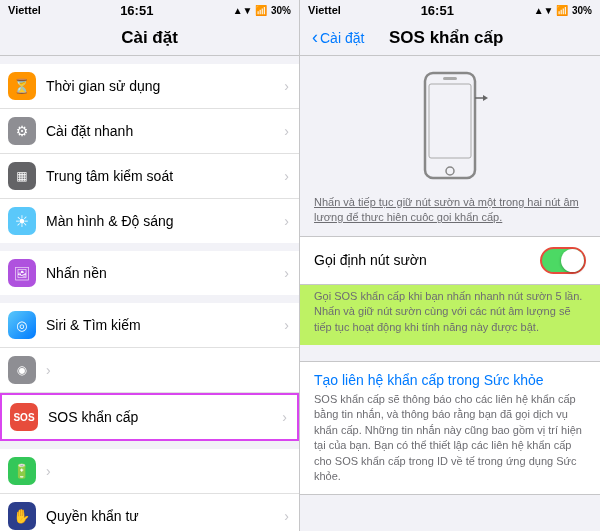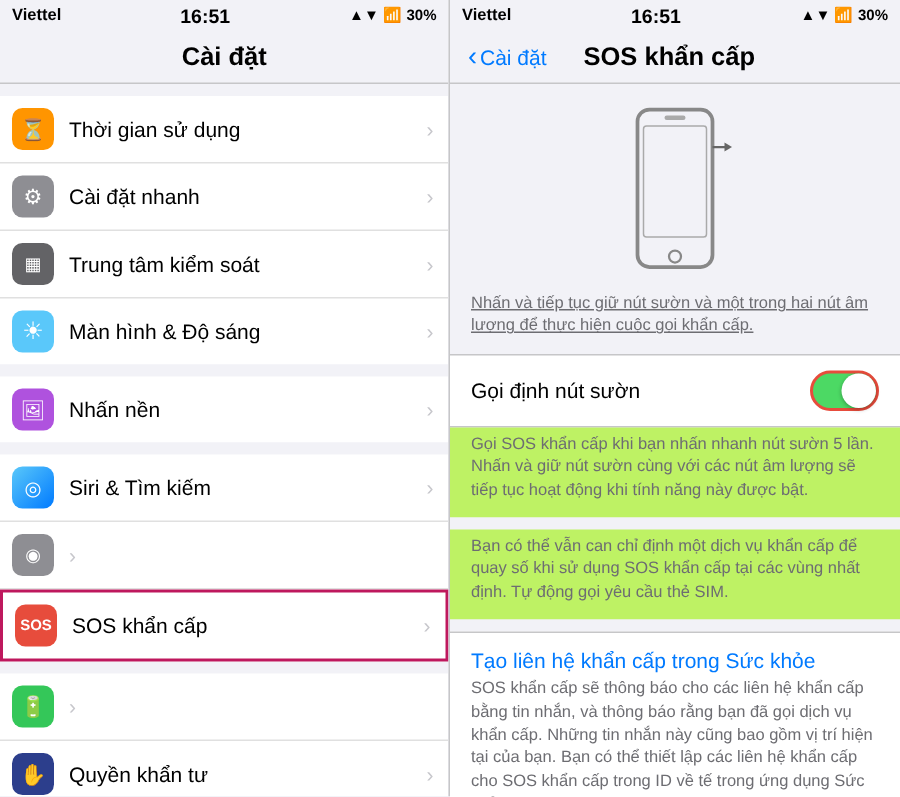--- a/index.html
+++ b/index.html
@@ -64,21 +64,21 @@
       display: flex;
       align-items: center;
       padding: 8px 10px 8px 8px;
       border-bottom: 1px solid #e0e0e0;
       min-height: 44px;
       cursor: pointer;
       position: relative;
     }
     .settings-item:last-child { border-bottom: none; }
     .settings-item.sos-item {
-      border: 2px solid #be185d;
+      border: 2px solid #d946ef;
       background: #fff;
     }
 
     .item-icon {
       width: 28px;
       height: 28px;
       border-radius: 7px;
       display: flex;
       align-items: center;
       justify-content: center;
@@ -392,21 +392,20 @@
         <span class="toggle-label">Gọi định nút sườn</span>
         <div class="toggle-switch">
           <div class="toggle-knob"></div>
         </div>
       </div>
     </div>
     <div class="toggle-desc">Gọi SOS khẩn cấp khi bạn nhấn nhanh nút sườn 5 lần. Nhấn và giữ nút sườn cùng với các nút âm lượng sẽ tiếp tục hoạt động khi tính năng này được bật.</div>
 
     <div class="section-gap"></div>
 
-    <div class="toggle-desc">Bạn có thể vẫn can chỉ định một dịch vụ khẩn cấp để quay số khi sử dụng SOS khẩn cấp tại các vùng nhất định. Tự động gọi yêu cầu thẻ SIM.</div>
 
     <div class="section-gap"></div>
 
     <div class="health-link-section">
       <div class="health-link-title">Tạo liên hệ khẩn cấp trong Sức khỏe</div>
       <div class="health-link-desc">SOS khẩn cấp sẽ thông báo cho các liên hệ khẩn cấp bằng tin nhắn, và thông báo rằng bạn đã gọi dịch vụ khẩn cấp. Những tin nhắn này cũng bao gồm vị trí hiện tại của bạn. Bạn có thể thiết lập các liên hệ khẩn cấp cho SOS khẩn cấp trong ID về tế trong ứng dụng Sức khỏe.</div>
     </div>
 
   </div>
 </div>

